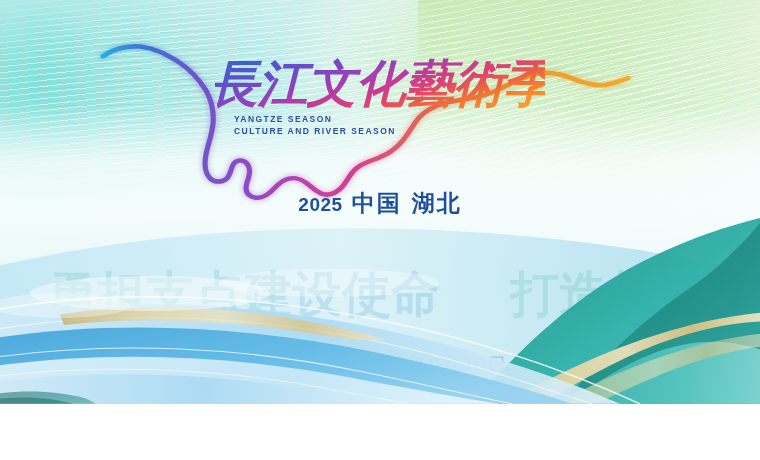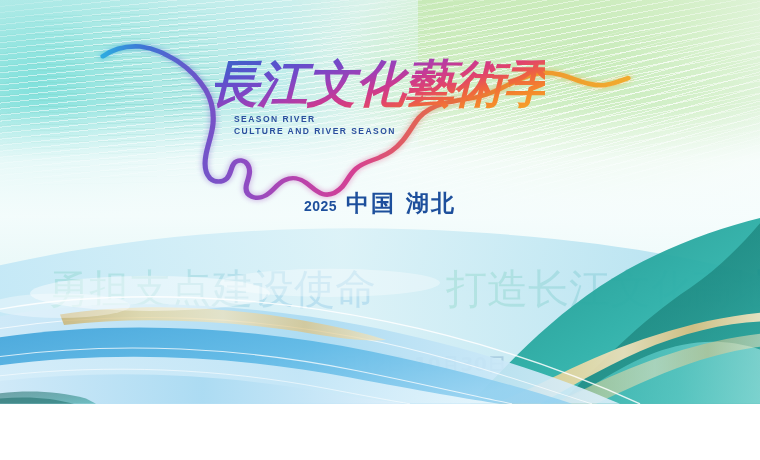--- a/index.html
+++ b/index.html
@@ -104,35 +104,35 @@
     letter-spacing:1.45px;
     color:#2b4f9e;
     white-space:nowrap;
   }
 
   .year-line{
     position:absolute;left:0;top:188px;width:100%;
     text-align:center;
   }
   .year-line .yr{
-    font-size:14px;font-weight:bold;color:#1d4f9c;letter-spacing:.5px;
+    font-size:19px;font-weight:bold;color:#1d4f9c;letter-spacing:.5px;
   }
   .year-line .loc{
     font-size:23px;font-weight:bold;color:#1d4f9c;letter-spacing:2px;margin-left:9px;
   }
 
   
   .headline{
     position:absolute;left:0;top:262px;width:100%;
     text-align:center;
     white-space:nowrap;
   }
   .headline .hl-text{
-    font-size:41px;
-    font-weight:normal;
+    font-size:49px;
+    font-weight:bold;
     letter-spacing:0px;
     background:linear-gradient(90deg,
        #35b97c 0%,
        #33b77e 14%,
        #2fb188 26%,
        #2aa894 37%,
        #28a19c 46%,
        #2598ab 56%,
        #2190bb 66%,
        #1c8ac6 76%,
@@ -237,21 +237,21 @@
             <stop offset="86%" stop-color="#f4862c"></stop>
             <stop offset="100%" stop-color="#f7a52c"></stop>
           </linearGradient>
         </defs>
         <text x="165" y="57" text-anchor="middle" font-family="'DejaVu Serif','Liberation Serif',serif" font-size="50" font-weight="bold" font-style="italic" letter-spacing="-1" fill="url(#calgrad)">長江文化藝術季</text>
       </svg>
     </div>
   </div>
 
   <div class="eng-lines">
-    <span class="eng-line">SEASON RIVER</span>
+    <span class="eng-line">YANGTZE SEASON</span>
     <span class="eng-line">CULTURE AND RIVER SEASON</span>
   </div>
 
   <div class="year-line">
     <span class="yr">2025</span><span class="loc cn">中国 湖北</span>
   </div>
 
   <div class="headline">
     <span class="hl-text cn">勇担支点建设使命</span><span class="hl-gap"></span><span class="hl-text cn">打造长江文化高地</span>
   </div>

